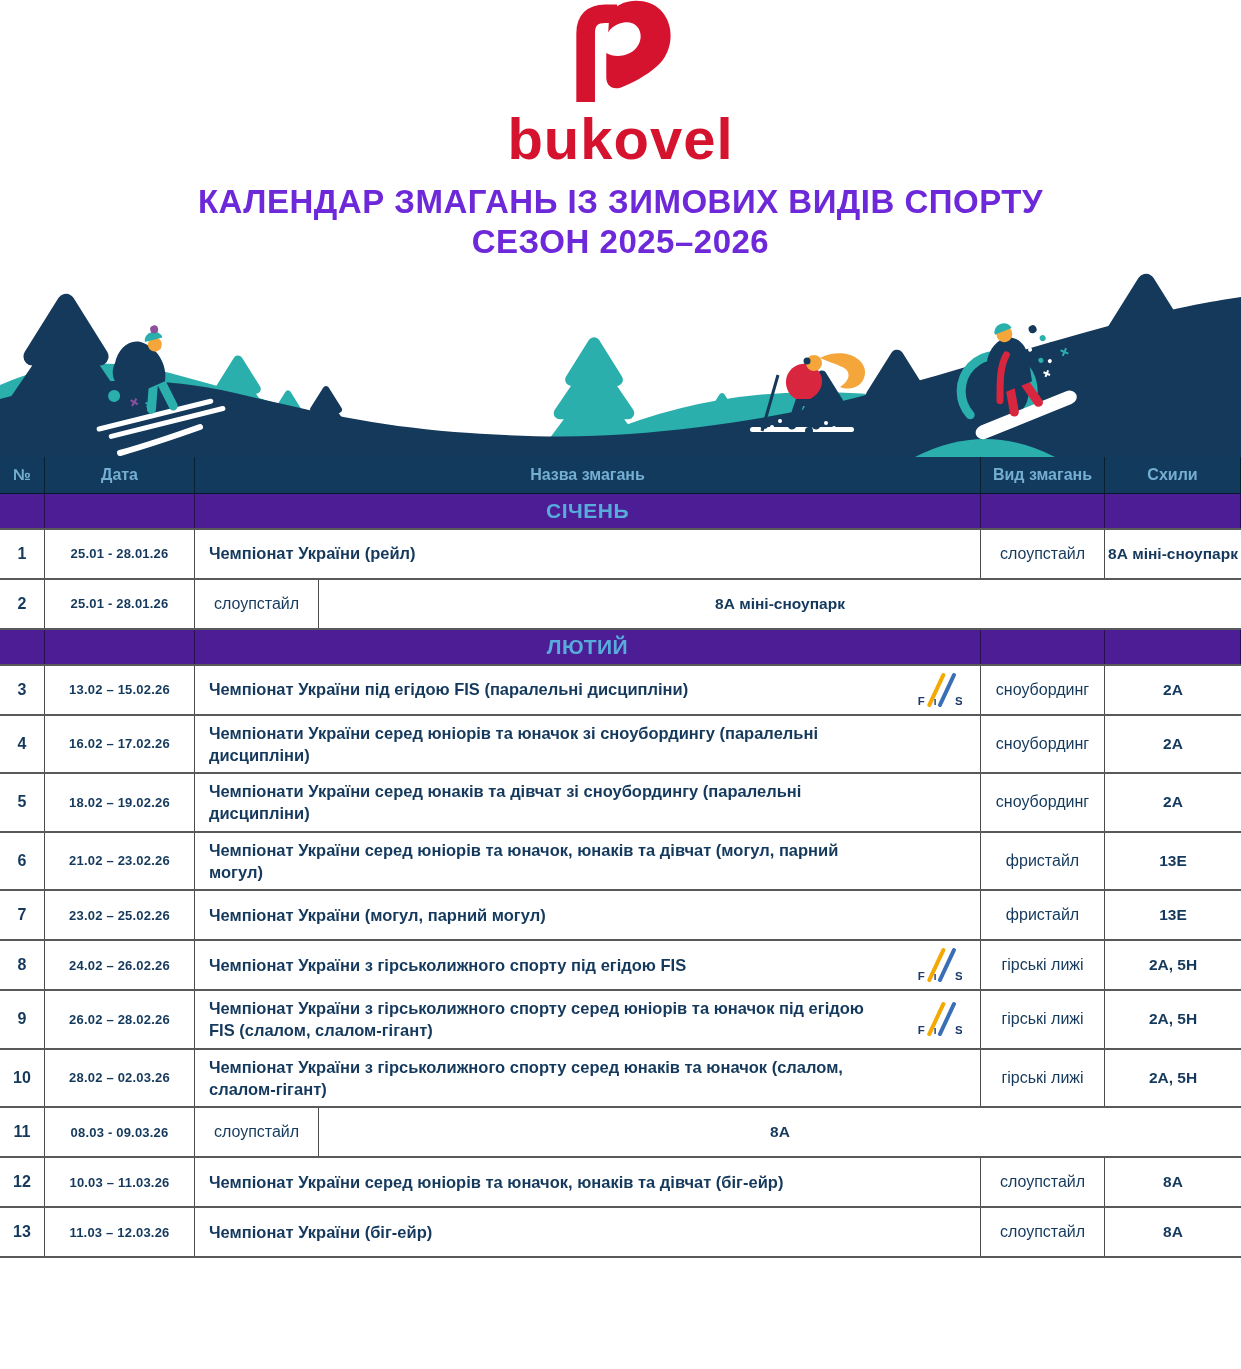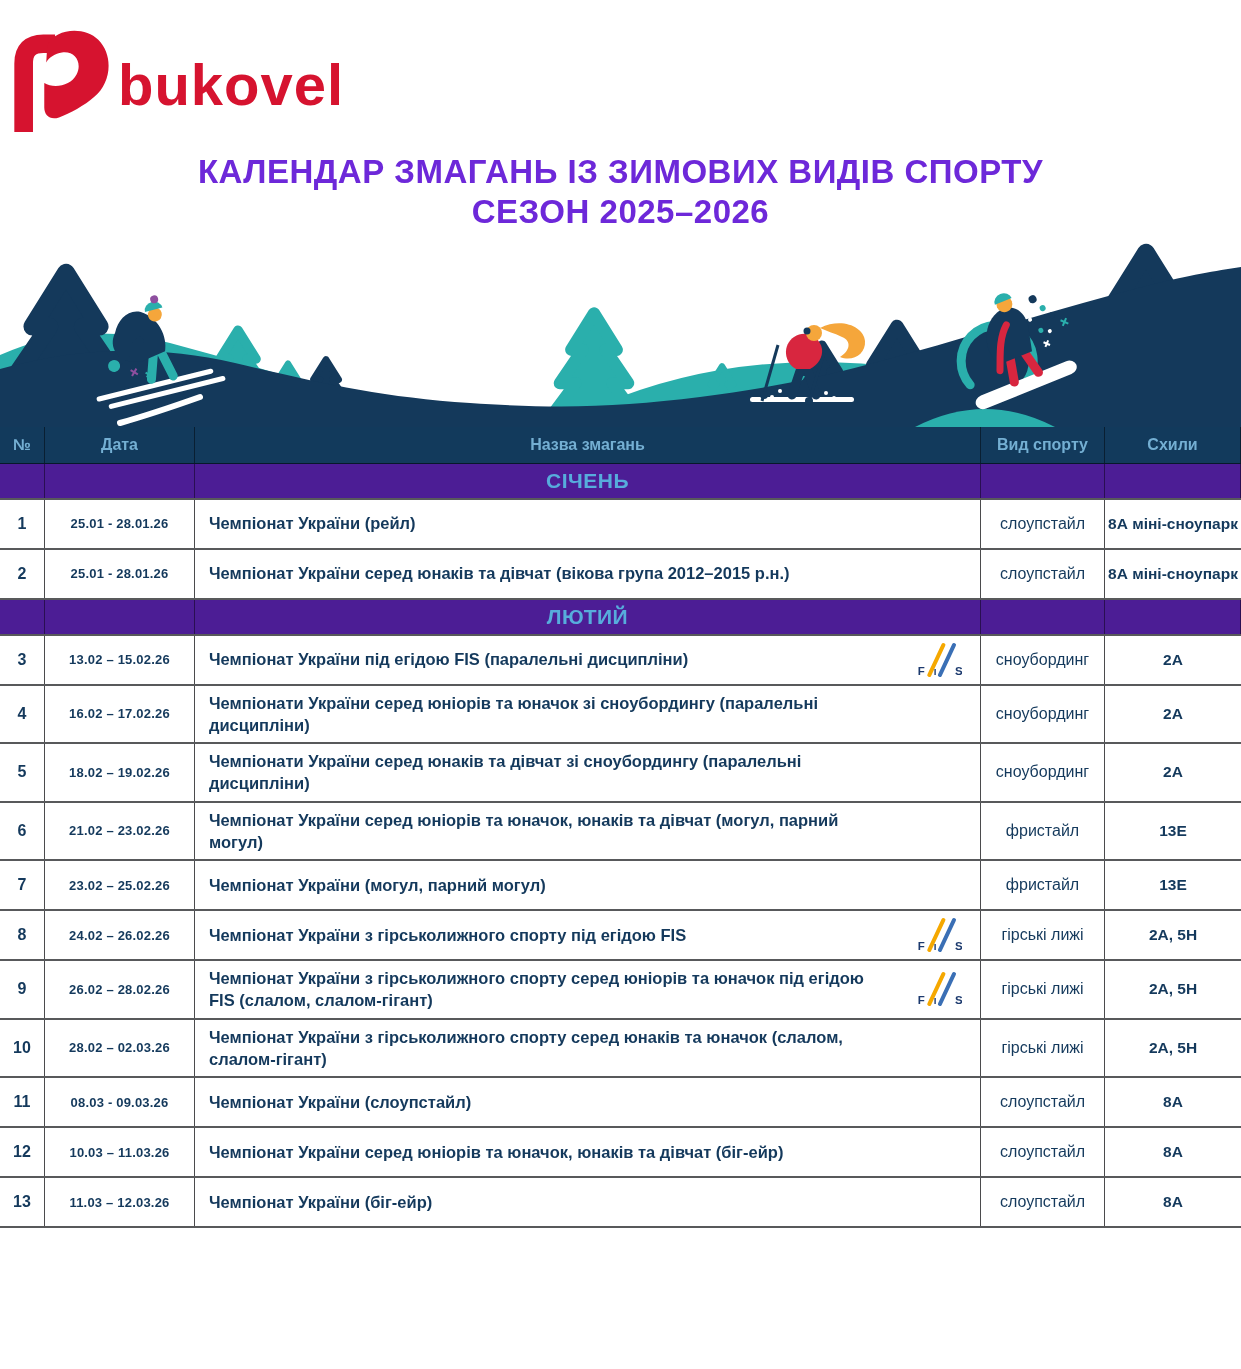--- a/index.html
+++ b/index.html
@@ -4,21 +4,21 @@
 <style>
   html,body{margin:0;padding:0;}
   body{
     width:1241px;height:1369px;background:#ffffff;
     font-family:"Liberation Sans","DejaVu Sans",sans-serif;
     -webkit-font-smoothing:antialiased;
   }
   .page{width:1241px;height:1369px;position:relative;overflow:hidden;background:#fff;}
 
   
-  .brand{display:flex;flex-direction:row;align-items:center;padding-top:30px;}
+  .brand{display:flex;flex-direction:column;align-items:center;}
   .brand-mark{width:118px;height:108px;}
   .brand-word{
     color:#D6132F;font-size:58px;font-weight:700;letter-spacing:1px;
     line-height:1;margin-top:2px;
   }
   .title{
     text-align:center;color:#6d28d9;font-weight:800;
     font-size:33px;line-height:1.22;margin-top:14px;letter-spacing:.5px;
   }
   .title .t2{font-size:33px;}
@@ -186,21 +186,21 @@
           <path d="M34,0 l5,5 M39,0 l-5,5"></path>
         </g>
     </g>
   </svg>
 
   <div class="table">
     <div class="row thead">
       <div class="c c-num">№</div>
       <div class="c c-date">Дата</div>
       <div class="c c-name">Назва змагань</div>
-      <div class="c c-sport">Вид спорту</div>
+      <div class="c c-sport">Вид змагань</div>
       <div class="c c-slope">Схили</div>
     </div>
     <div id="table-body">
     <div class="row month-row">
       <div class="c c-num"></div>
       <div class="c c-date"></div>
       <div class="c c-name">
         <span class="month-label">СІЧЕНЬ</span>
       </div>
       <div class="c c-sport"></div>
@@ -214,24 +214,20 @@
         <span class="nm">Чемпіонат України (рейл)</span>
 
       </div>
       <div class="c c-sport sport">слоупстайл</div>
       <div class="c c-slope slope">8А міні-сноупарк</div>
     </div>
 
     <div class="row data-row">
       <div class="c c-num num">2</div>
       <div class="c c-date date">25.01 - 28.01.26</div>
-      <div class="c c-name name">
-        <span class="nm">Чемпіонат України серед юнаків та дівчат (вікова група 2012–2015 р.н.)</span>
-
-      </div>
       <div class="c c-sport sport">слоупстайл</div>
       <div class="c c-slope slope">8А міні-сноупарк</div>
     </div>
 
     <div class="row month-row">
       <div class="c c-num"></div>
       <div class="c c-date"></div>
       <div class="c c-name">
         <span class="month-label">ЛЮТИЙ</span>
       </div>
@@ -342,24 +338,20 @@
 
       </div>
       <div class="c c-sport sport">гірські лижі</div>
       <div class="c c-slope slope">2А, 5Н</div>
     </div>
 
 
     <div class="row data-row">
       <div class="c c-num num">11</div>
       <div class="c c-date date">08.03 - 09.03.26</div>
-      <div class="c c-name name">
-        <span class="nm">Чемпіонат України (слоупстайл)</span>
-
-      </div>
       <div class="c c-sport sport">слоупстайл</div>
       <div class="c c-slope slope">8А</div>
     </div>
 
     <div class="row data-row">
       <div class="c c-num num">12</div>
       <div class="c c-date date">10.03 – 11.03.26</div>
       <div class="c c-name name">
         <span class="nm">Чемпіонат України серед юніорів та юначок, юнаків та дівчат (біг-ейр)</span>
 

